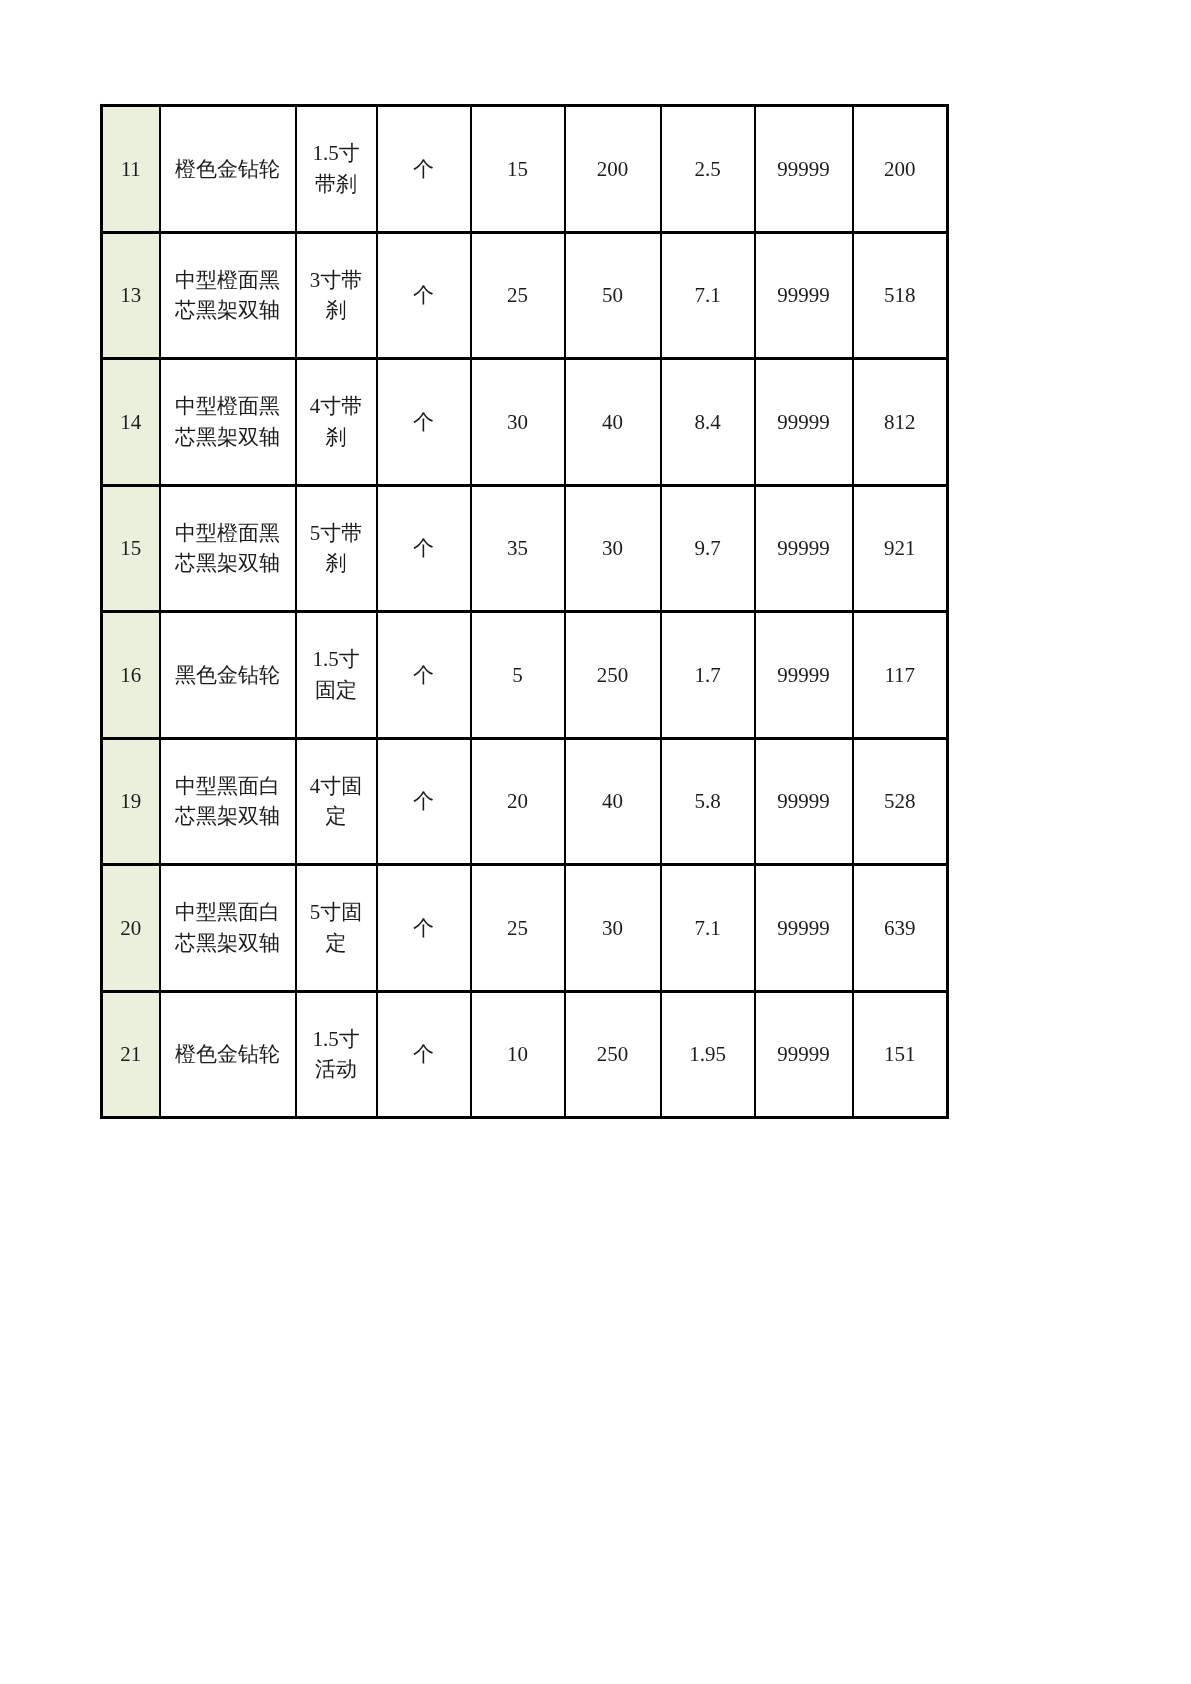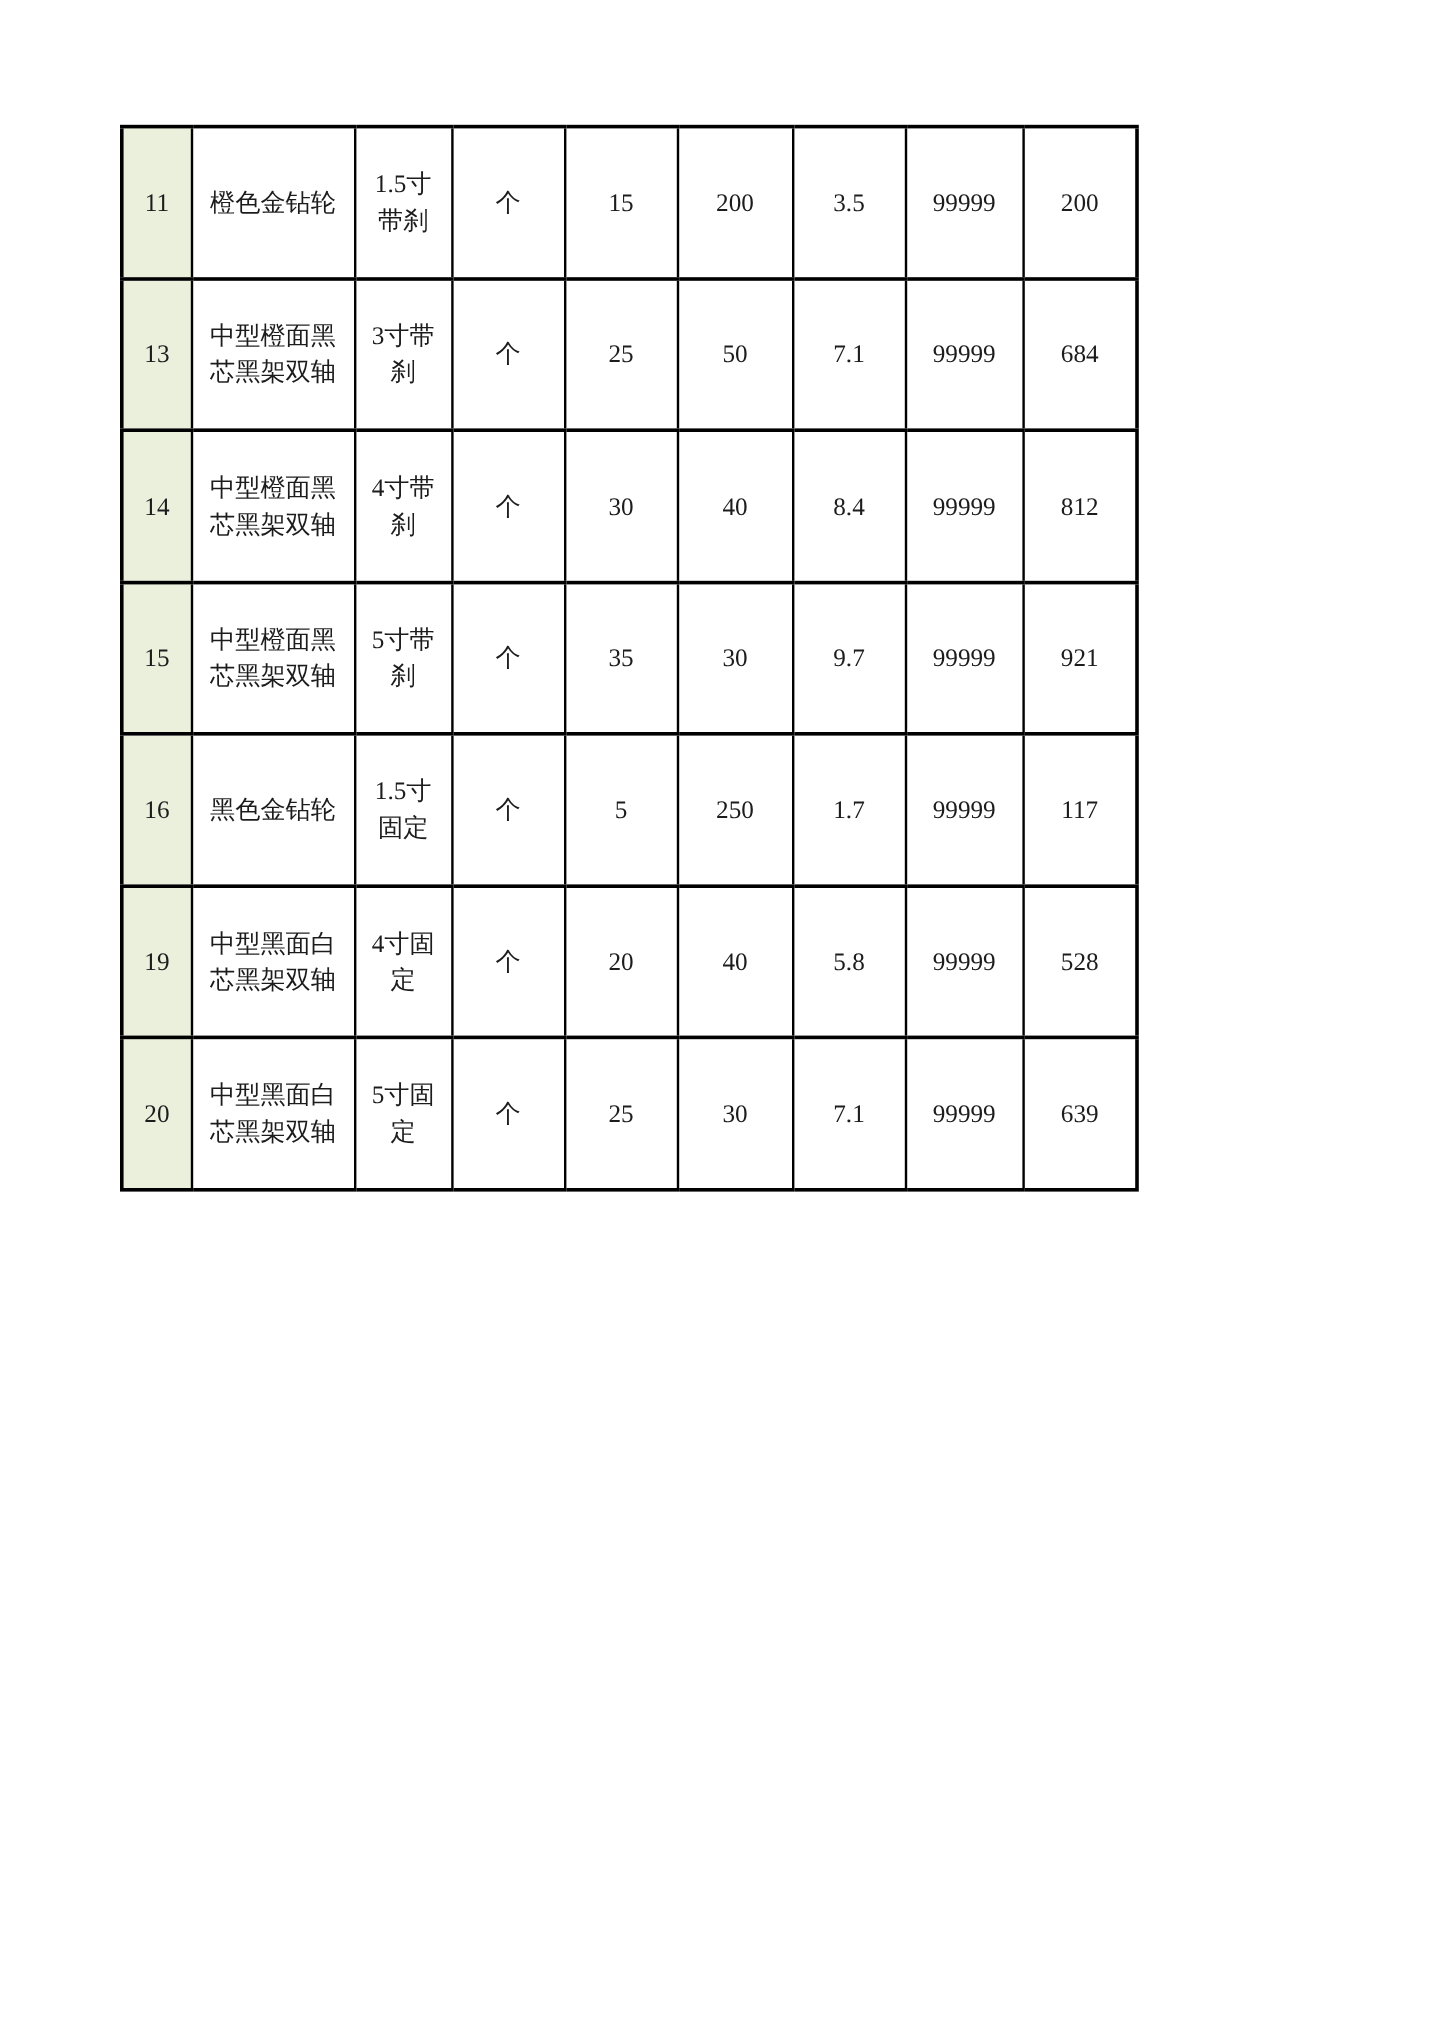--- a/index.html
+++ b/index.html
@@ -62,36 +62,36 @@
     </colgroup>
     <tbody>
         <tr>
     <td class="no-cell">11</td>
     <td class="name-cell">橙色金钻轮</td>
     <td class="spec-cell bdr-thick-right">1.5寸
 带刹</td>
     <td class="num">个</td>
     <td class="num bdr-thick-right">15</td>
     <td class="num">200</td>
-    <td class="num bdr-thick-right">3.5</td>
+    <td class="num bdr-thick-right">2.5</td>
     <td class="num">99999</td>
     <td class="num">200</td>
   </tr>
         <tr>
     <td class="no-cell">13</td>
     <td class="name-cell">中型橙面黑
 芯黑架双轴</td>
     <td class="spec-cell bdr-thick-right">3寸带
 刹</td>
     <td class="num">个</td>
     <td class="num bdr-thick-right">25</td>
     <td class="num">50</td>
     <td class="num bdr-thick-right">7.1</td>
     <td class="num">99999</td>
-    <td class="num">684</td>
+    <td class="num">518</td>
   </tr>
         <tr>
     <td class="no-cell">14</td>
     <td class="name-cell">中型橙面黑
 芯黑架双轴</td>
     <td class="spec-cell bdr-thick-right">4寸带
 刹</td>
     <td class="num">个</td>
     <td class="num bdr-thick-right">30</td>
     <td class="num">40</td>
@@ -143,15 +143,27 @@
 芯黑架双轴</td>
     <td class="spec-cell bdr-thick-right">5寸固
 定</td>
     <td class="num">个</td>
     <td class="num bdr-thick-right">25</td>
     <td class="num">30</td>
     <td class="num bdr-thick-right">7.1</td>
     <td class="num">99999</td>
     <td class="num">639</td>
   </tr>
+        <tr>
+    <td class="no-cell">21</td>
+    <td class="name-cell">橙色金钻轮</td>
+    <td class="spec-cell bdr-thick-right">1.5寸
+活动</td>
+    <td class="num">个</td>
+    <td class="num bdr-thick-right">10</td>
+    <td class="num">250</td>
+    <td class="num bdr-thick-right">1.95</td>
+    <td class="num">99999</td>
+    <td class="num">151</td>
+  </tr>
       </tbody>
   </table>
 </div>
 
 </body></html>

